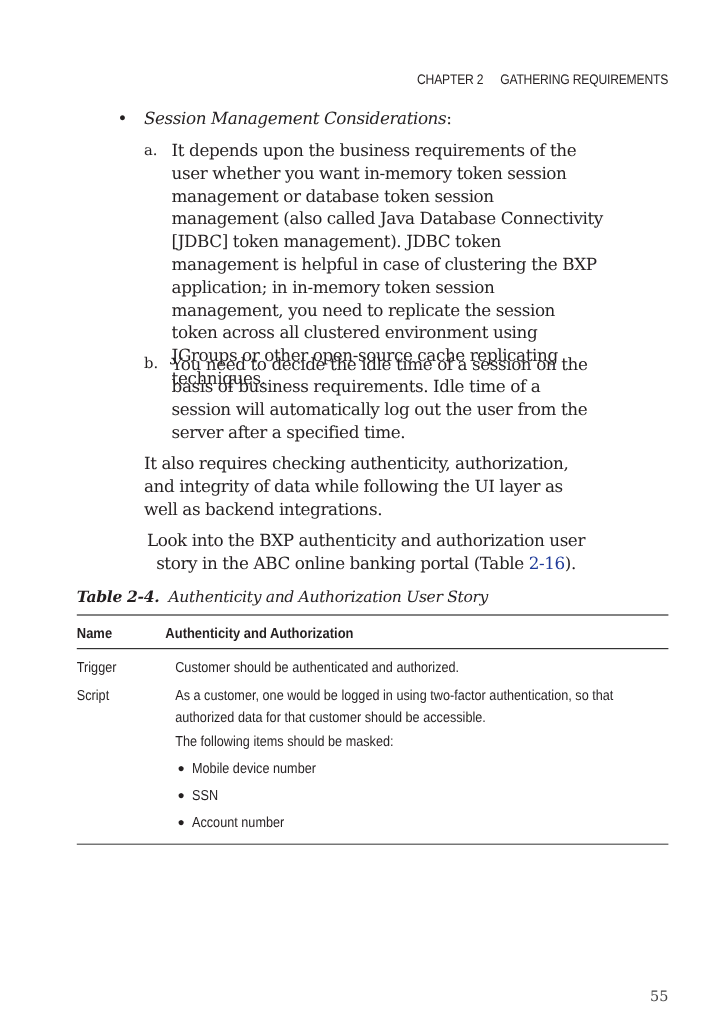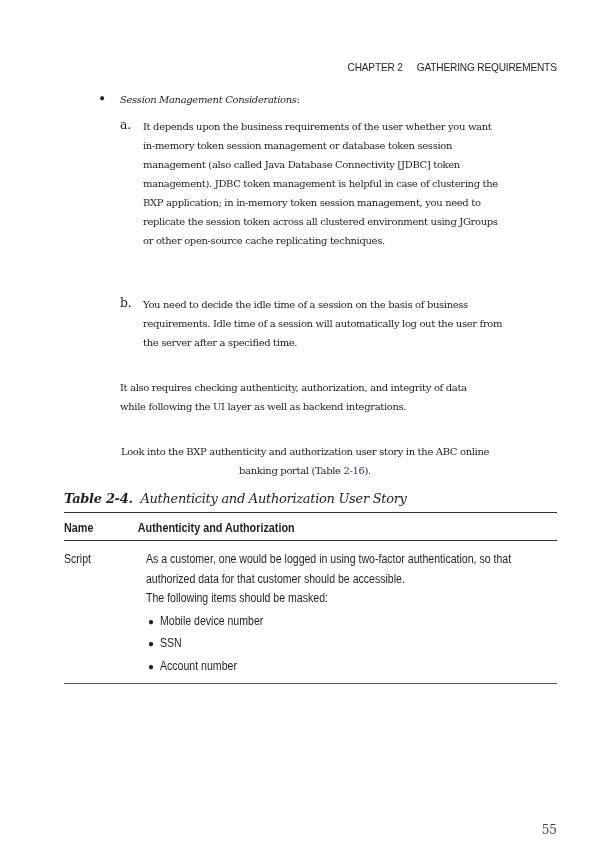--- a/index.html
+++ b/index.html
@@ -1,21 +1,21 @@
 <!DOCTYPE html>
 <html><head>
 <meta charset="utf-8">
 <style>
   html, body { margin:0; padding:0; background:#ffffff; }
   body { width:600px; height:857px; position:relative; overflow:hidden; color:#231f20; }
   .serif { font-family: "DejaVu Serif", "Liberation Serif", serif; }
   .sans { font-family: "Liberation Sans", "DejaVu Sans", sans-serif; }
   #header { position:absolute; top:61px; right:43px; font-size:11.5px; letter-spacing:-0.2px; transform:scaleX(0.88); transform-origin:right center; white-space:nowrap; }
   #header .sep { display:inline-block; width:16px; }
-  .para { position:absolute; font-family:"DejaVu Serif","Liberation Serif",serif; font-size:10px; line-height:19px; letter-spacing:-0.35px; }
+  .para { position:absolute; font-family:"DejaVu Serif","Liberation Serif",serif; font-size:14px; line-height:19px; letter-spacing:-0.35px; }
   #bullet-dot { position:absolute; left:98px; top:91px; font-size:14px; }
   #bullet-title { left:120px; top:90px; font-style:italic; }
   .item-label { position:absolute; font-family:"DejaVu Serif","Liberation Serif",serif; font-size:12.3px; }
   #item-a-label { left:120px; top:118px; }
   #item-a-text { left:143px; top:117px; width:360px; }
   #item-b-label { left:120px; top:296px; }
   #item-b-text { left:143px; top:295px; width:360px; }
   #para1 { left:120px; top:378px; width:370px; }
   #para2 { left:120px; top:442px; width:370px;text-align:center; }
   .link { color:#1f3b9a; }
@@ -56,20 +56,24 @@
 <div id="caption"><b>Table 2-4.</b>&nbsp; <span>Authenticity and Authorization User Story</span></div>
 
 <div id="table">
   <div class="rule-top"></div>
   <div class="trow hdr">
     <div class="tname">Name</div>
     <div class="tval">Authenticity and Authorization</div>
   </div>
   <div class="rule-mid"></div>
   <div style="height:6px"></div>
+  <div class="trow">
+    <div class="tname cell-text">Trigger</div>
+    <div class="tval cell-text">Customer should be authenticated and authorized.</div>
+  </div>
   <div style="height:3px"></div>
   <div class="trow">
     <div class="tname cell-text">Script</div>
     <div class="tval">
       <div class="cell-text">As a customer, one would be logged in using two-factor authentication, so that</div>
       <div class="cell-text">authorized data for that customer should be accessible.</div>
       <div class="cell-text">The following items should be masked:</div>
       <div style="height:3px"></div>
       <div class="tbul">
           <span class="dot">●</span>

